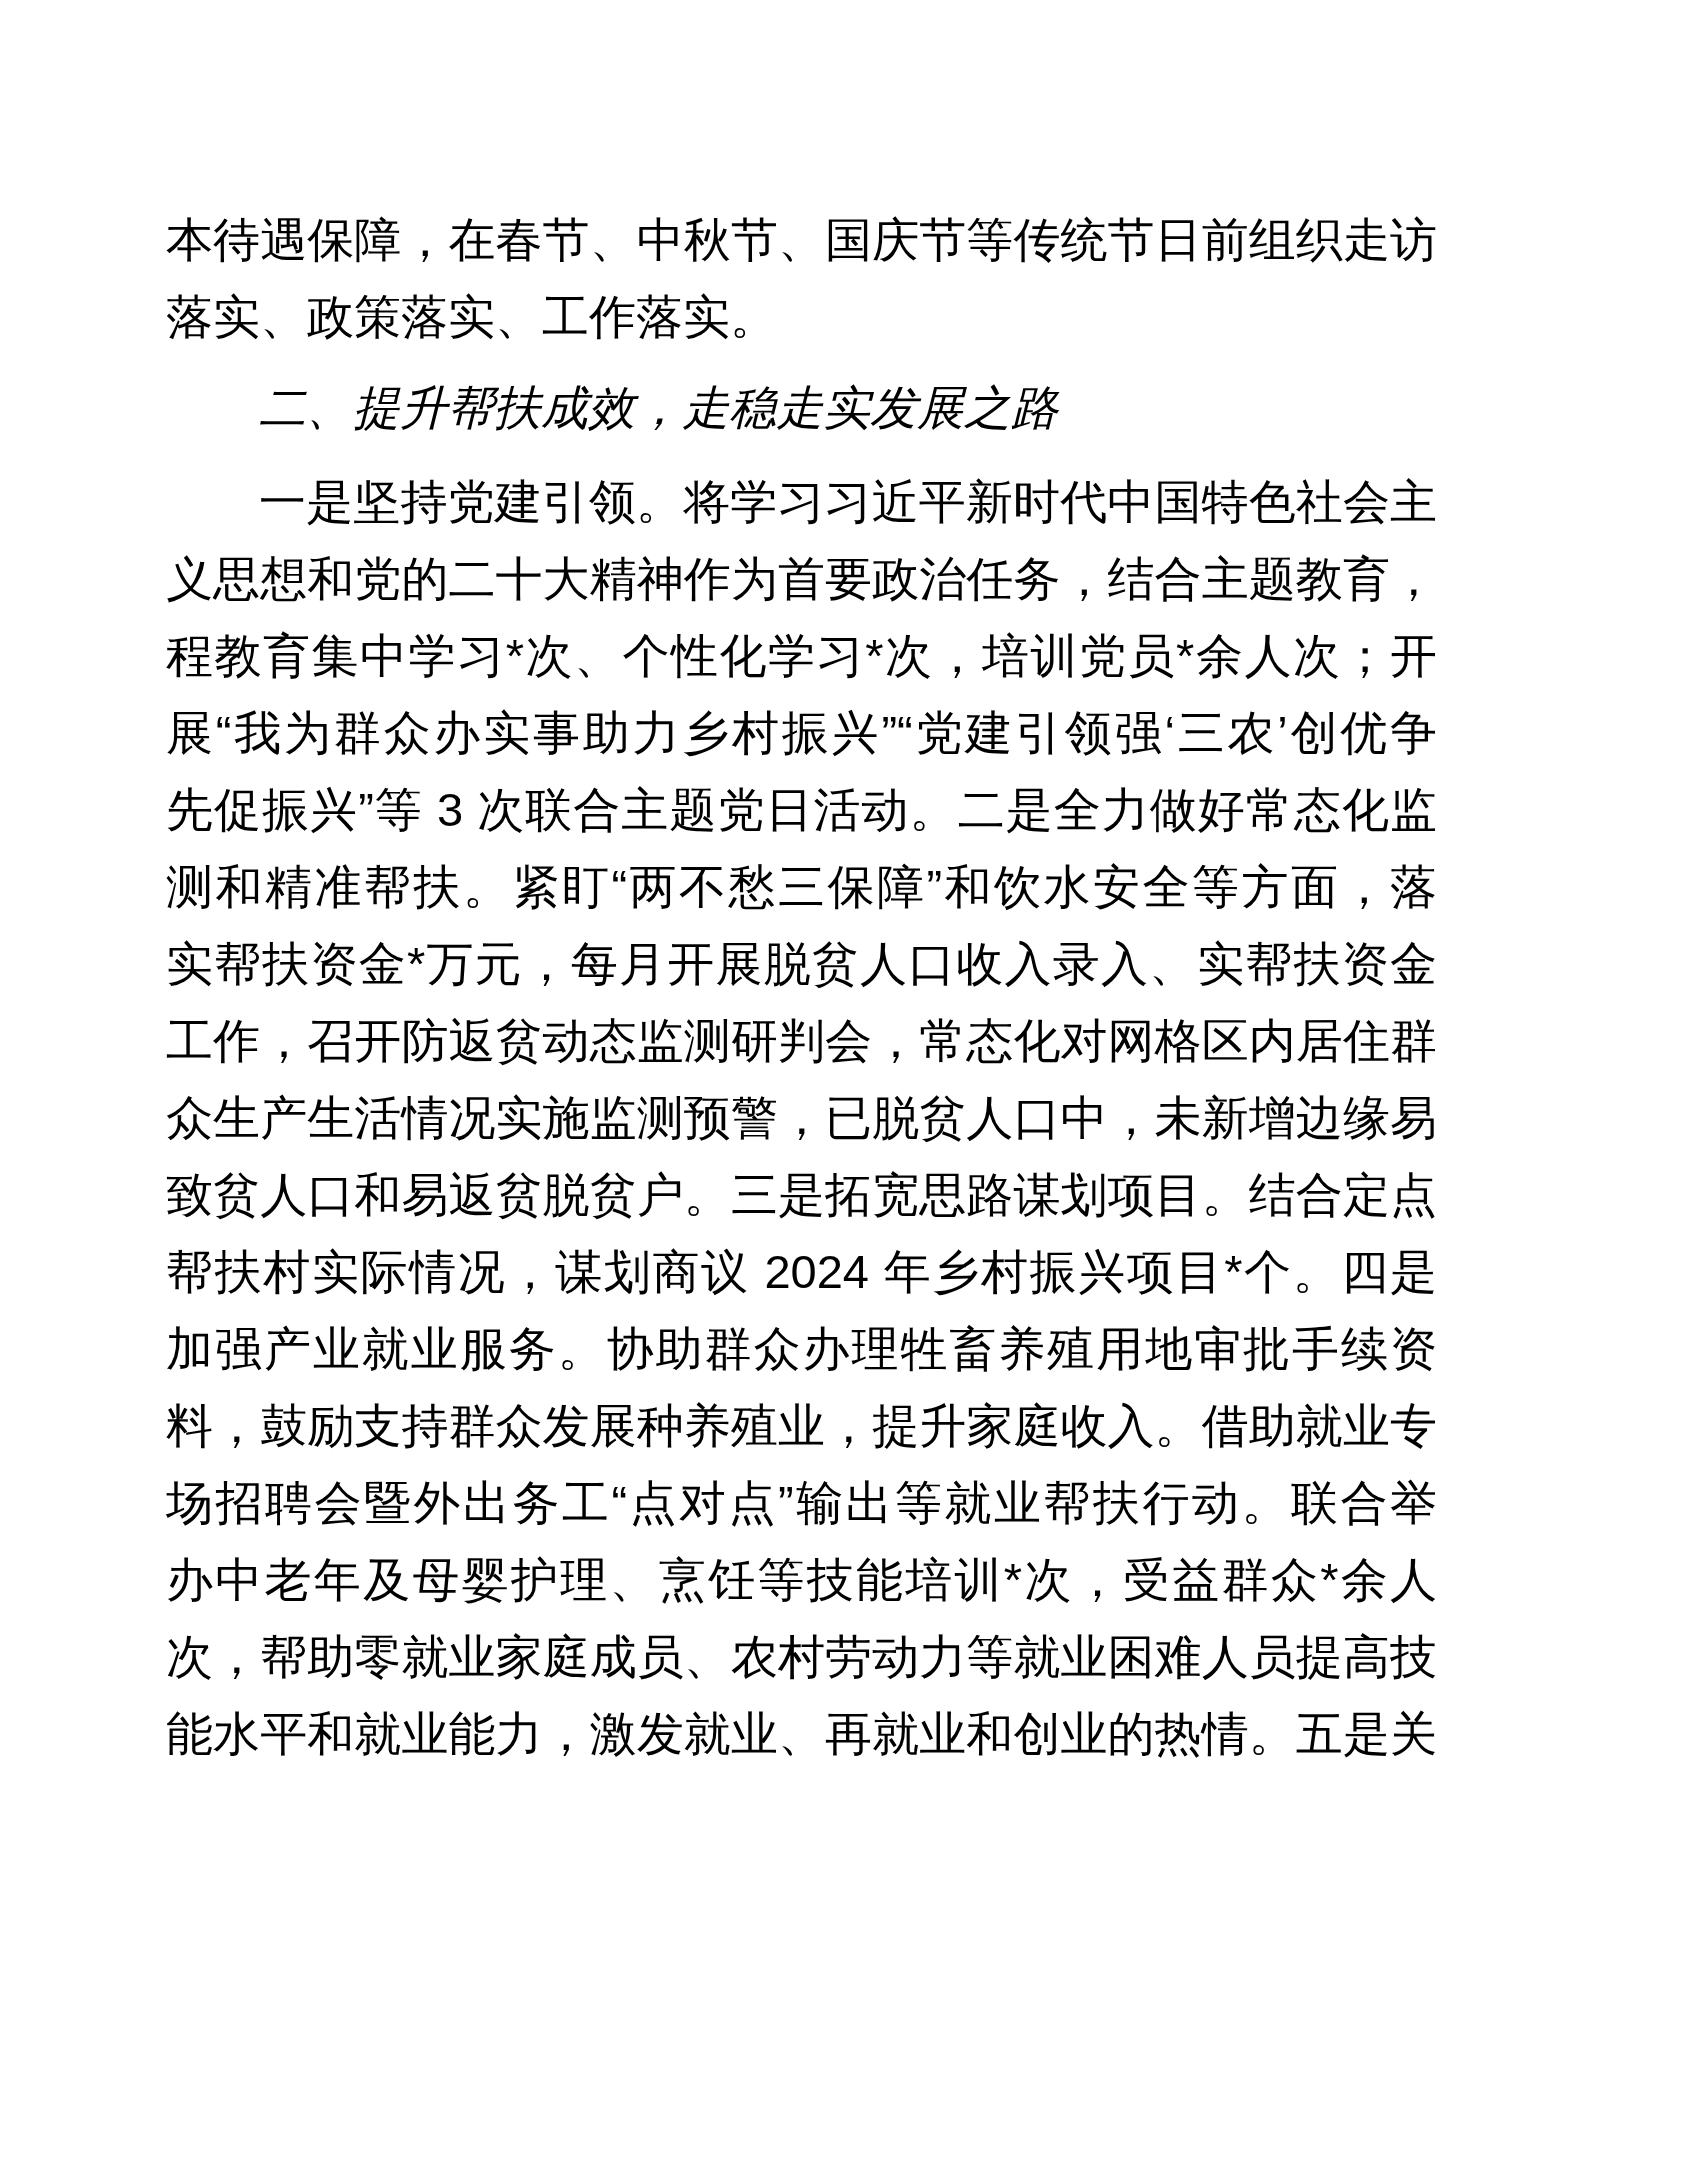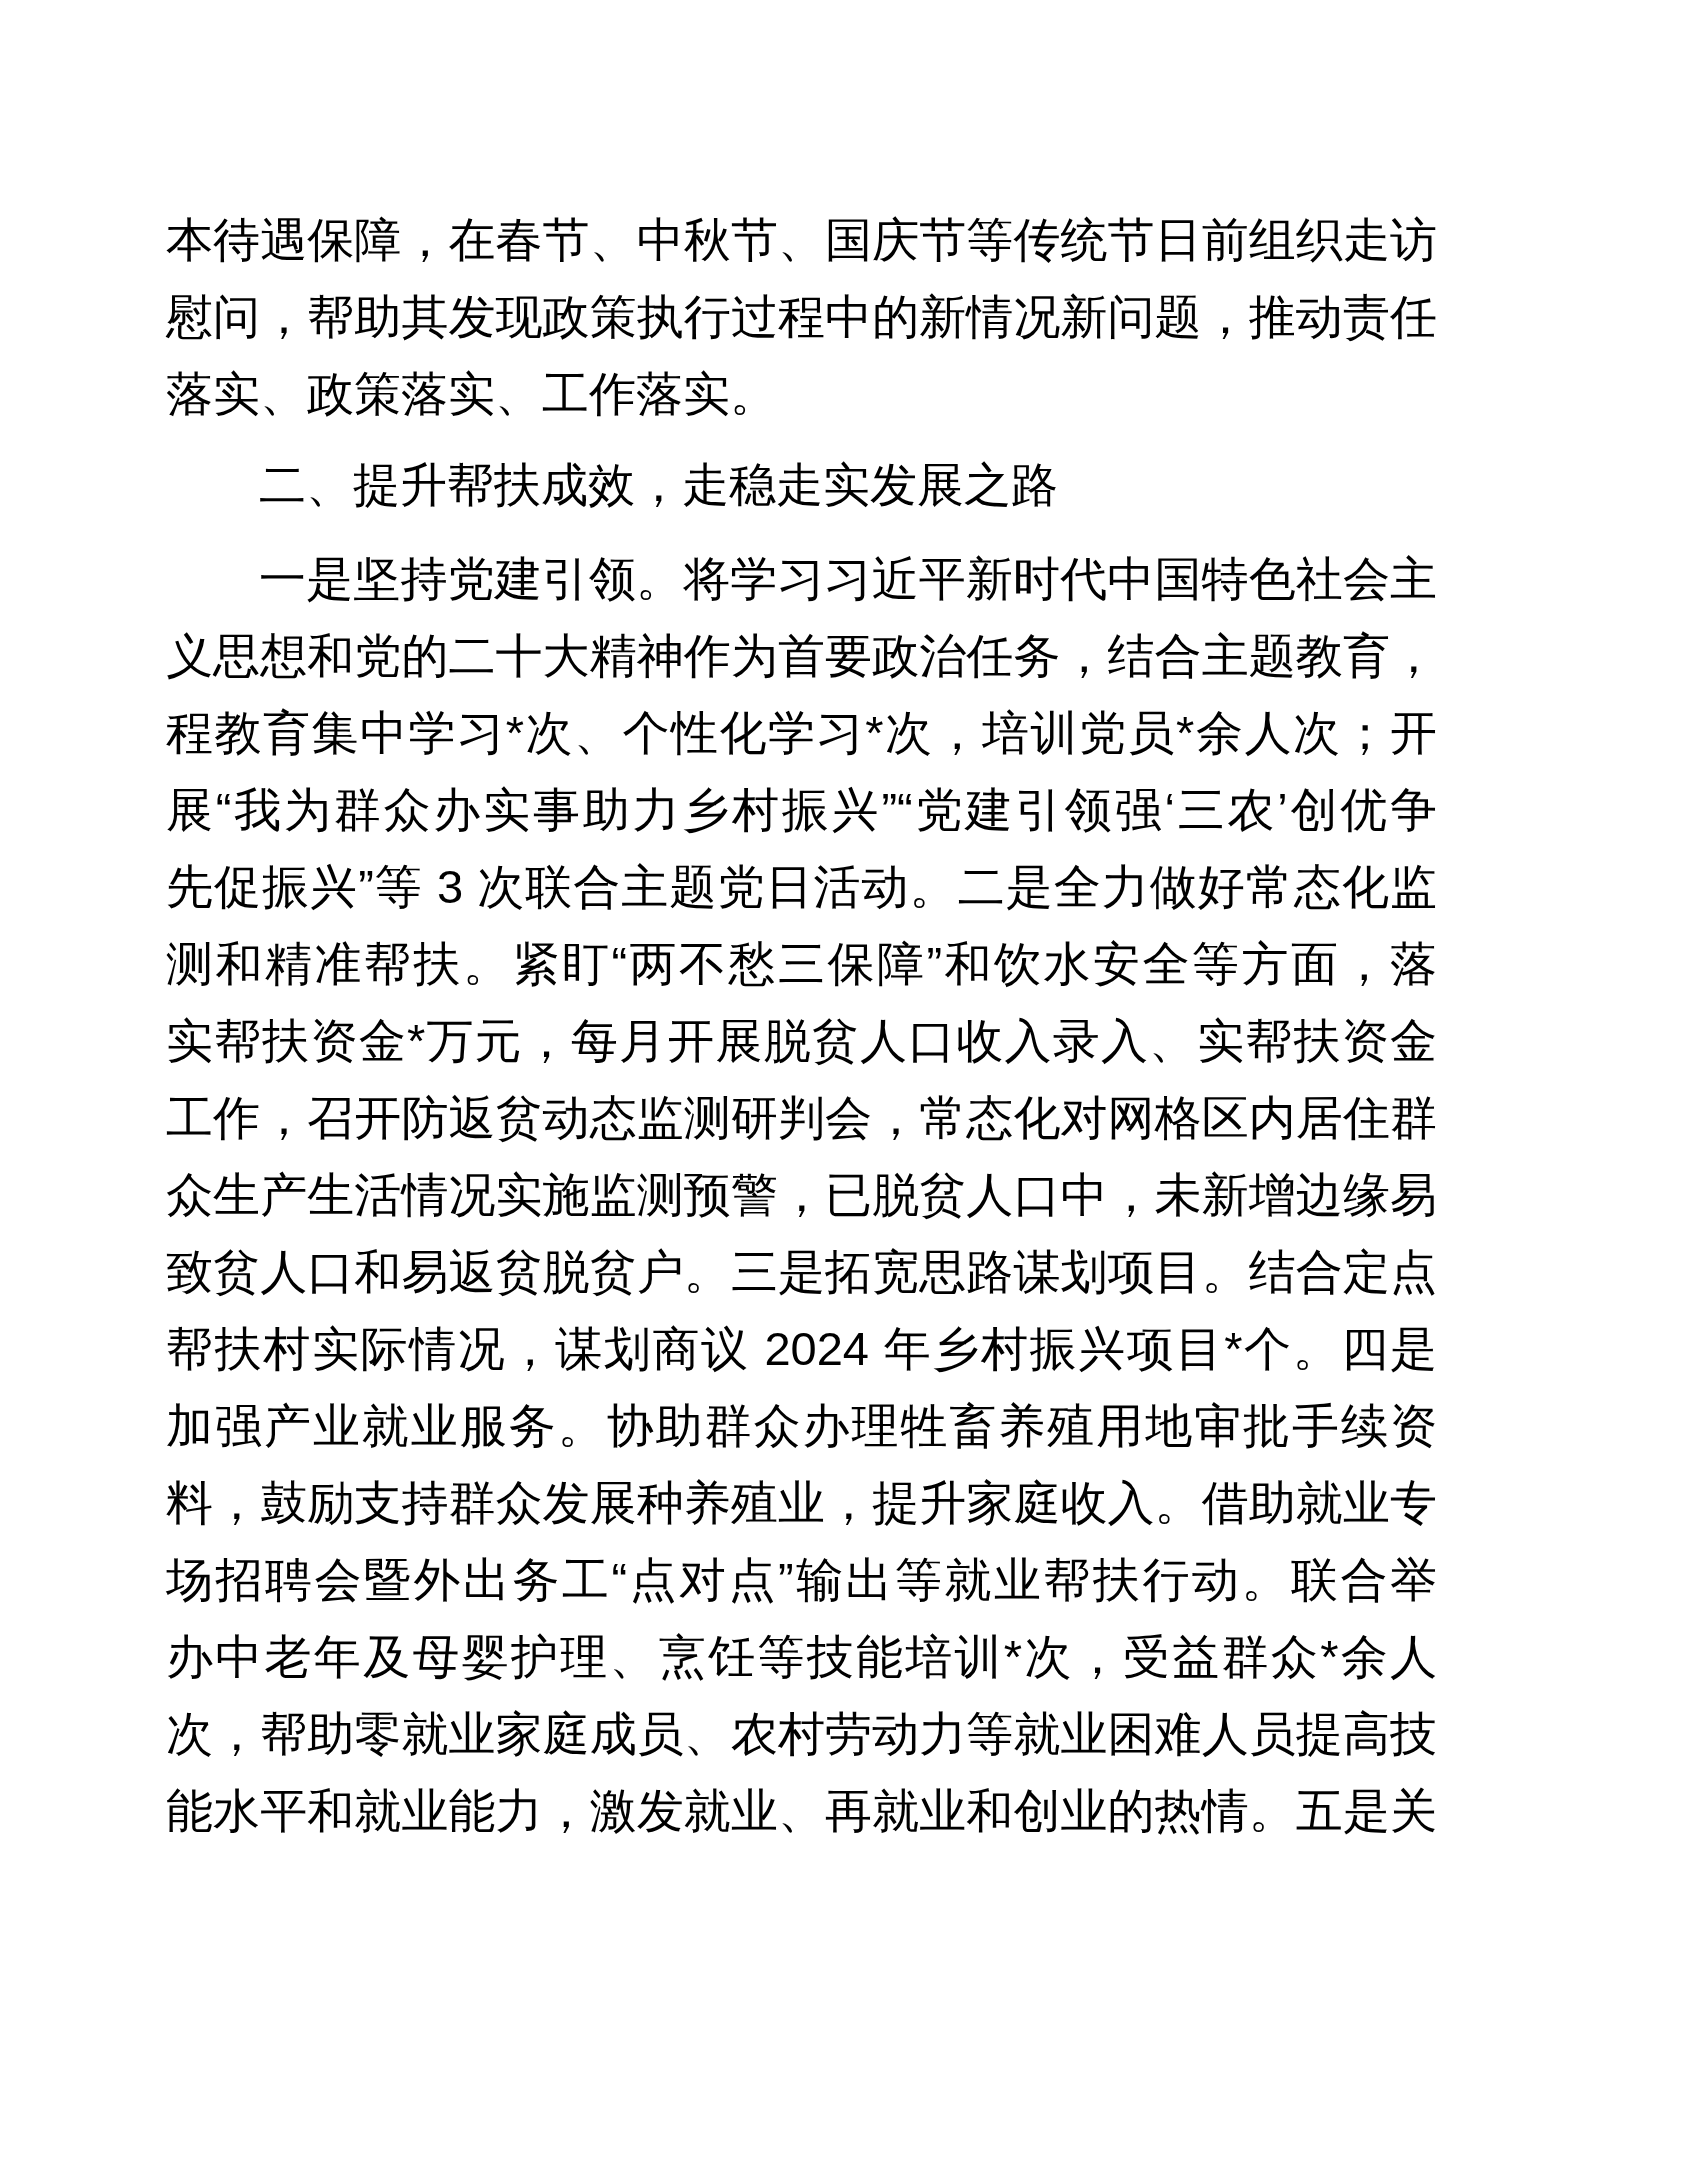--- a/index.html
+++ b/index.html
@@ -48,30 +48,30 @@
     text-align: center;
     text-align-last: left;
   }
   .line.indent {
     text-indent: 93px;
   }
   .heading {
     margin-top: 14px;
     margin-bottom: 17px;
     font-weight: 400;
+    font-style: italic;
   }
 </style>
 </head>
 <body>
 
 <div class="doc-page">
   <div class="text-block">
 
     <p class="line j">本待遇保障，在春节、中秋节、国庆节等传统节日前组织走访</p>
-    <p class="line j">慰问，帮助其发现政策执行过程中的新情况新问题，推动责任</p>
     <p class="line endline">落实、政策落实、工作落实。</p>
 
     <h2 class="line heading indent endline">二、提升帮扶成效，走稳走实发展之路</h2>
 
     <p class="line j indent">一是坚持党建引领。将学习习近平新时代中国特色社会主</p>
     <p class="line j">义思想和党的二十大精神作为首要政治任务，结合主题教育，</p>
     <p class="line j">程教育集中学习*次、个性化学习*次，培训党员*余人次；开</p>
     <p class="line j">展“我为群众办实事助力乡村振兴”“党建引领强‘三农’创优争</p>
     <p class="line j">先促振兴”等 3 次联合主题党日活动。二是全力做好常态化监</p>
     <p class="line j">测和精准帮扶。紧盯“两不愁三保障”和饮水安全等方面，落</p>

